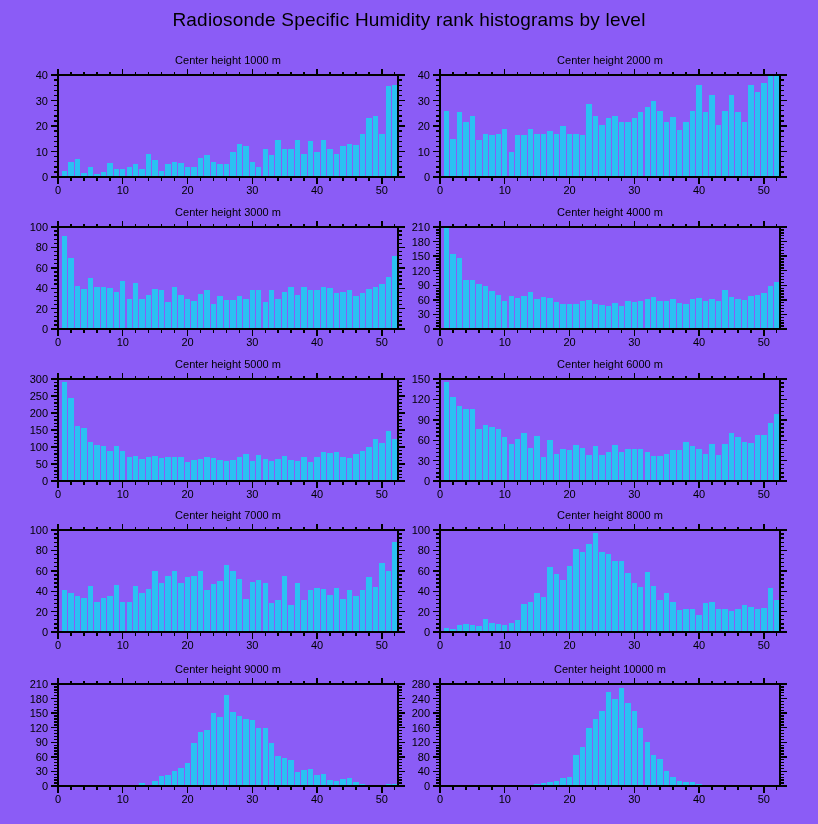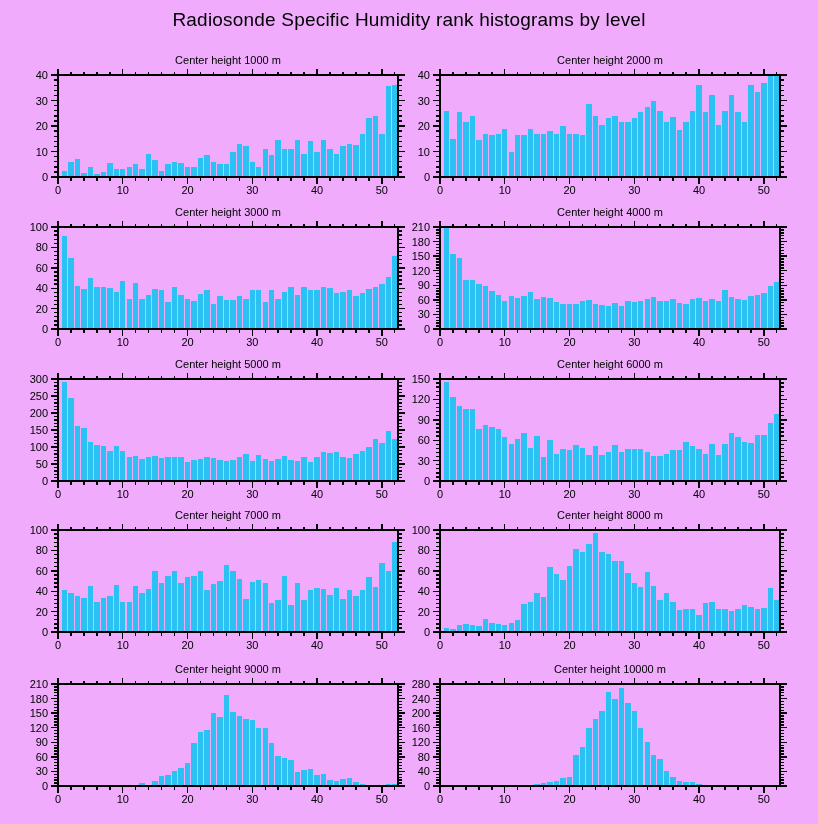--- a/index.html
+++ b/index.html
@@ -1,16 +1,16 @@
 <!DOCTYPE html>
 <html><head>
 <meta charset="utf-8">
 <style>
   html,body{margin:0;padding:0;background:#ffffff;}
-  .figure{position:relative;width:818px;height:824px;background:#f0abfc;
+  .figure{position:relative;width:818px;height:824px;background:#8b5cf6;
           font-family:"Liberation Sans",sans-serif;overflow:hidden;}
   .fig-title{position:absolute;top:9px;left:0;width:100%;text-align:center;
              font-size:19px;color:#000;letter-spacing:0.2px;}
   svg{position:absolute;top:0;left:0;}
   svg text{font-family:"Liberation Sans",sans-serif;fill:#000;}
   .panel-title{font-size:11px;}
 </style>
 </head>
 <body>
 

